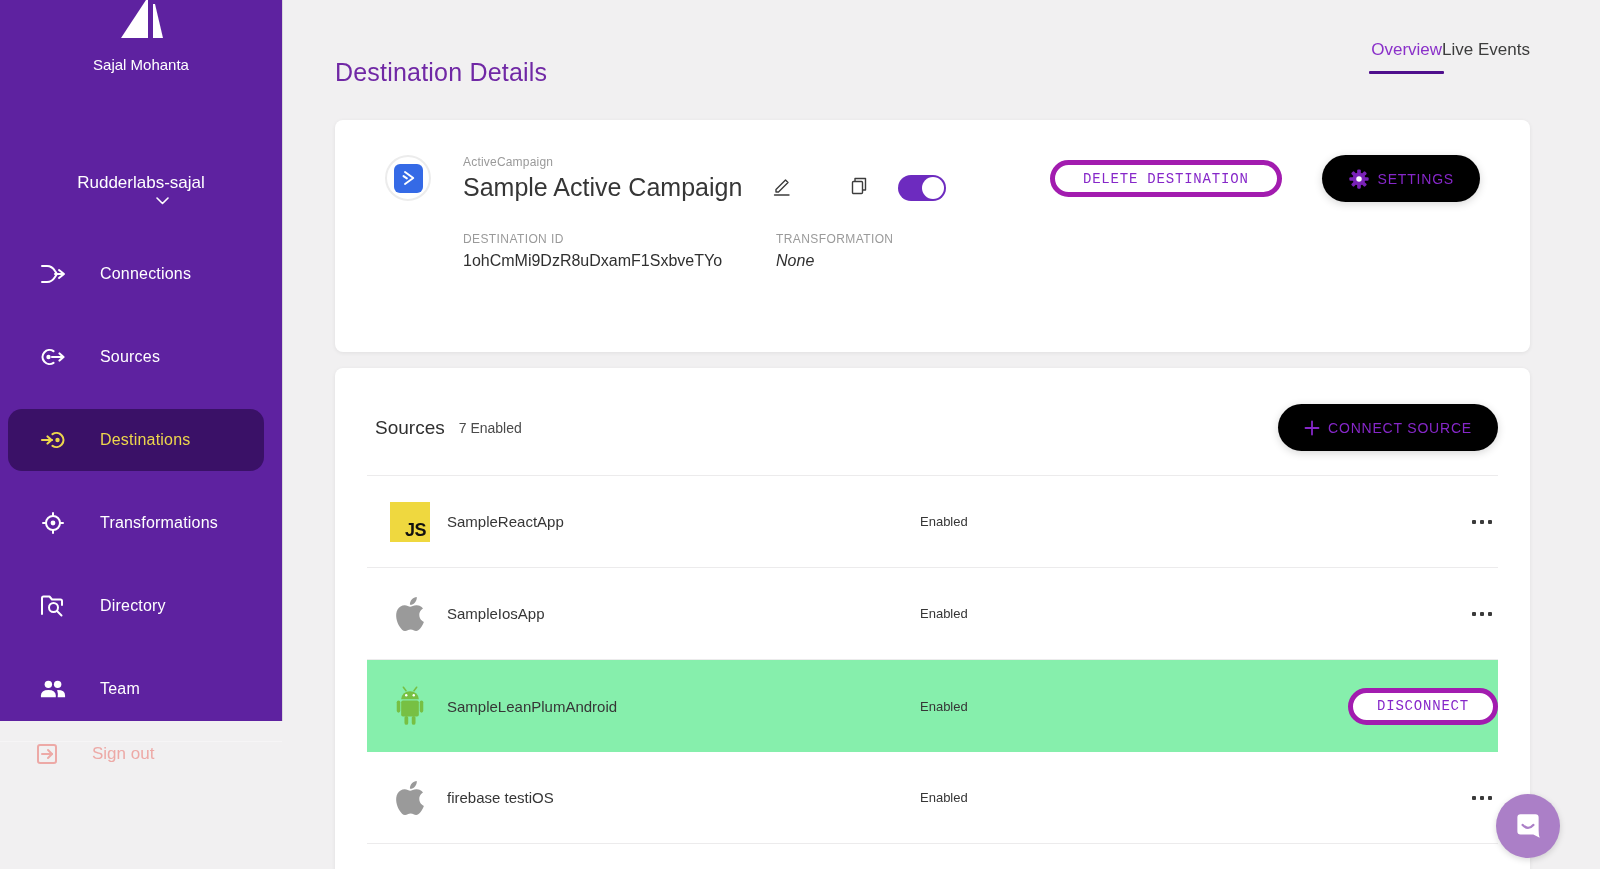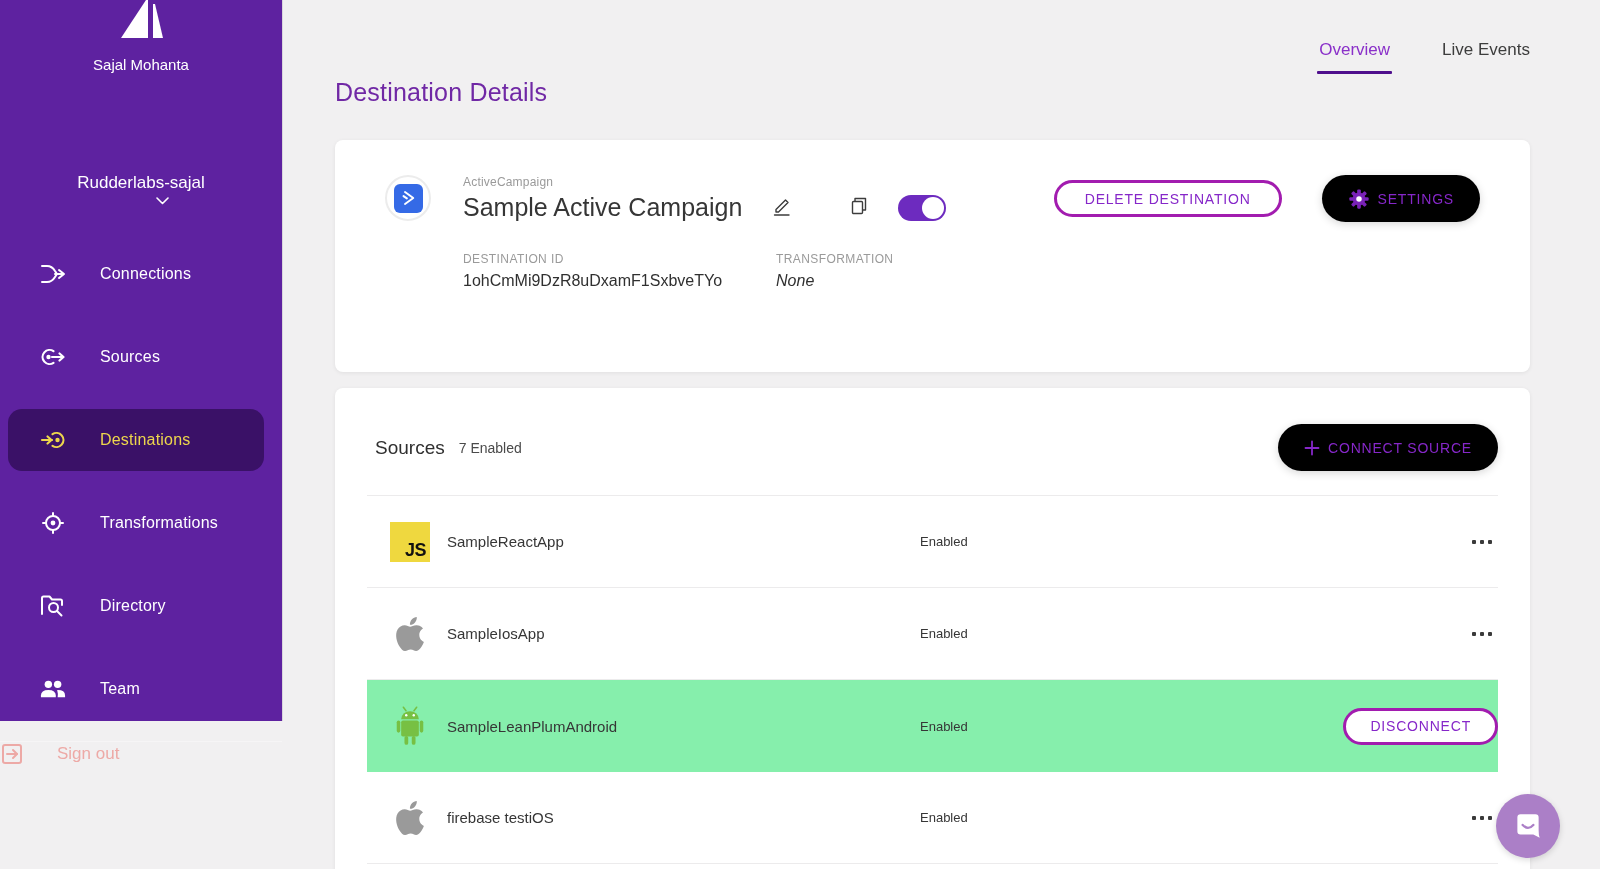--- a/index.html
+++ b/index.html
@@ -13,46 +13,46 @@
   .user-name { margin-top:18px; font-size:15px; color:#fff; }
   .workspace { margin-top:100px; padding:0 35px; display:flex; align-items:center; font-size:17px; cursor:pointer;flex-direction:column; }
   .workspace .ws-label { flex:0 0 auto; }
   .workspace svg { margin-left:42px; margin-top:4px; }
   .nav { margin-top:38px; }
   .nav-item { display:flex; align-items:center; height:62px; margin:0 18px 21px 8px; padding-left:32px; border-radius:14px; cursor:pointer; font-size:16px; }
   .nav-item .icn { width:26px; display:flex; justify-content:center; }
   .nav-item .lbl { margin-left:34px; letter-spacing:.2px; }
   .nav-item.active { background:#3A1167; color:#EDD64C; }
   .spacer { flex:1; }
-  .signout-block { border-top:1px solid rgba(255,255,255,.35); height:79px; display:flex; align-items:center; color:#EDA9A6; cursor:pointer; }
+  .signout-block { border-top:1px solid rgba(255,255,255,.35); height:79px; display:flex; align-items:center; padding-left:35px; color:#EDA9A6; cursor:pointer; }
   .signout-block .lbl { margin-left:33px; font-size:17px; }
 
   
   .main { flex:1; position:relative; padding:0 70px 0 52px; }
-  .page-title { margin-top:78px; font-size:25px; color:#7028A5; font-weight:400; letter-spacing:.2px; }
-  .tabs { position:absolute; top:40px; right:70px; display:flex; gap:52px; }
+  .page-title { margin-top:58px; font-size:25px; color:#7028A5; font-weight:400; letter-spacing:.2px; }
+  .tabs { position:absolute; top:40px; right:70px; display:flex; }
   .tab { font-size:17px; color:#3d3d3d; padding-bottom:14px; cursor:pointer; position:relative; }
   .tab.active { color:#8A30C9; }
   .tab.active::after { content:""; position:absolute; left:-2px; right:-2px; bottom:0; height:3px; background:#4F0F8D; border-radius:1px; }
 
   .card { background:#fff; border-radius:8px; box-shadow:0 1px 4px rgba(0,0,0,.07); }
   .dest-card { margin-top:33px; height:232px; padding:35px 50px; position:relative; }
   .dest-head { display:flex; align-items:flex-start; }
   .avatar { width:46px; height:46px; border-radius:50%; border:2px solid #ececec; background:#fff; display:flex; align-items:center; justify-content:center; flex-shrink:0; }
   .ac-badge { width:29px; height:29px; border-radius:6px; background:#356AE6; display:flex; align-items:center; justify-content:center; }
   .dest-meta { margin-left:32px; }
   .dest-type { font-size:12px; color:#9A9A9A; letter-spacing:.2px; }
   .name-row { display:flex; align-items:center; margin-top:4px; }
   .dest-name { font-size:25px; color:#363636; font-weight:400; }
   .edit-icon { margin-left:30px; cursor:pointer; }
   .copy-icon { margin-left:58px; cursor:pointer; }
   .toggle { margin-left:30px; width:48px; height:26px; border-radius:13px; background:#6D2BBF; position:relative; cursor:pointer; flex-shrink:0; }
   .toggle .knob { position:absolute; right:2px; top:2px; width:22px; height:22px; border-radius:50%; background:#fff; }
   .dest-actions { margin-left:auto; display:flex; align-items:center; gap:40px; }
-  .btn-outline { border:3px solid #a21caf; color:#8627C9; background:#fff; border-radius:19px; height:37px; padding:0 28px; font-size:14px; letter-spacing:.8px; font-family:Liberation Sans, sans-serif; cursor:pointer; }
+  .btn-outline { border:5px solid #a21caf; color:#8627C9; background:#fff; border-radius:19px; height:37px; padding:0 28px; font-size:14px; letter-spacing:.8px; font-family:Liberation Mono, monospace; cursor:pointer; }
   .btn-raised { border:none; background:#000000; color:#8627C9; border-radius:24px; height:47px; padding:0 26px; font-size:14px; letter-spacing:.8px; font-family:inherit; display:flex; align-items:center; gap:8px; box-shadow:0 2px 8px rgba(0,0,0,.16); cursor:pointer; }
   .info-row { margin-left:78px; margin-top:30px; display:flex;align-items:flex-end; }
   .info-block .info-label { font-size:12px; color:#9A9A9A; letter-spacing:.4px; }
   .info-block .info-value { font-size:16px; color:#303030; margin-top:6px; }
   .info-block.t2 { margin-left:54px; }
   .italic { font-style:italic; }
 
   .sources-card { margin-top:16px; min-height:560px; padding-top:0; }
   .sources-head { display:flex; align-items:center; padding:36px 32px 24px 40px; }
   .sources-title { font-size:19px; color:#2f2f2f; font-weight:400; }

